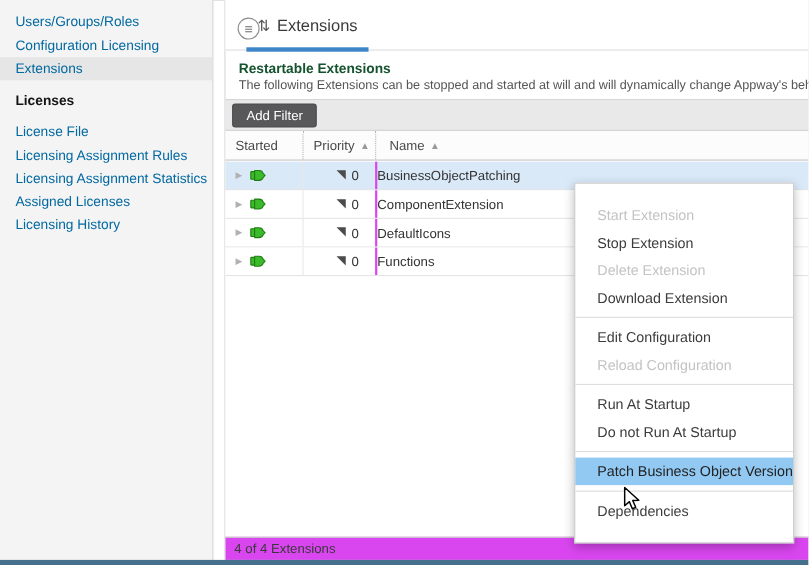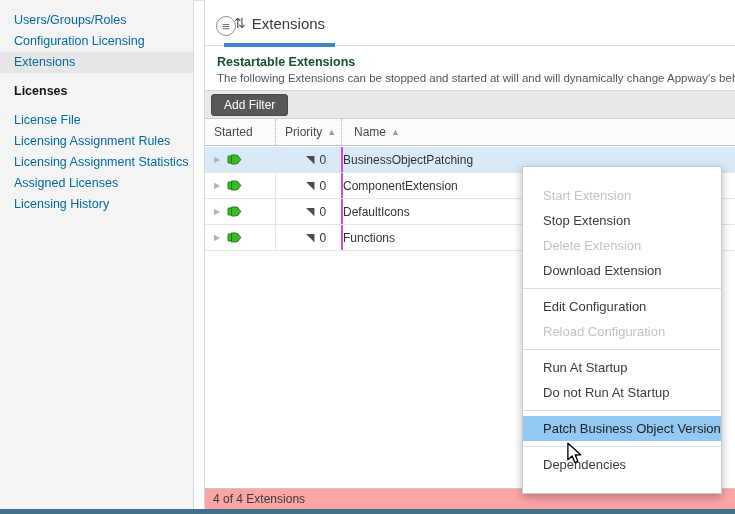--- a/index.html
+++ b/index.html
@@ -72,21 +72,21 @@
   }
   .tr.selected { background:#d9e9f8; }
   .td { display:flex; align-items:center; }
   .td.c-started { width:70px; padding-left:9px; gap:7px; }
   .td.c-priority { width:66px; border-left:1px solid #e8e8e8; padding-left:30px; gap:5px; }
   .td.c-name { flex:1; border-left:2px solid #d946ef; }
   .expand { font-size:8px; color:#b1b1b1; }
   .flag { font-size:11px; color:#4b4b4b; line-height:1; }
   .tfoot {
     position:absolute; left:0; right:0; bottom:0; height:21px;
-    background:#fca5a5; border-top:1px solid #c9c9c9;
+    background:#d946ef; border-top:1px solid #c9c9c9;
     font-size:12px; color:#3a3a3a; line-height:20px; padding-left:8px;
   }
   
   .menu {
     position:absolute; left:522px; top:146px; width:200px;
     background:#fff; border:1px solid #c9c9c9; padding:16px 0;
     box-shadow:0 3px 9px rgba(0,0,0,0.28); z-index:10;margin-top:20px;
   }
   .mi { height:25px; line-height:25px; padding-left:20px; font-size:13px; color:#3c3c3c; cursor:default; white-space:nowrap; }
   .mi.disabled { color:#c3c3c3; }

